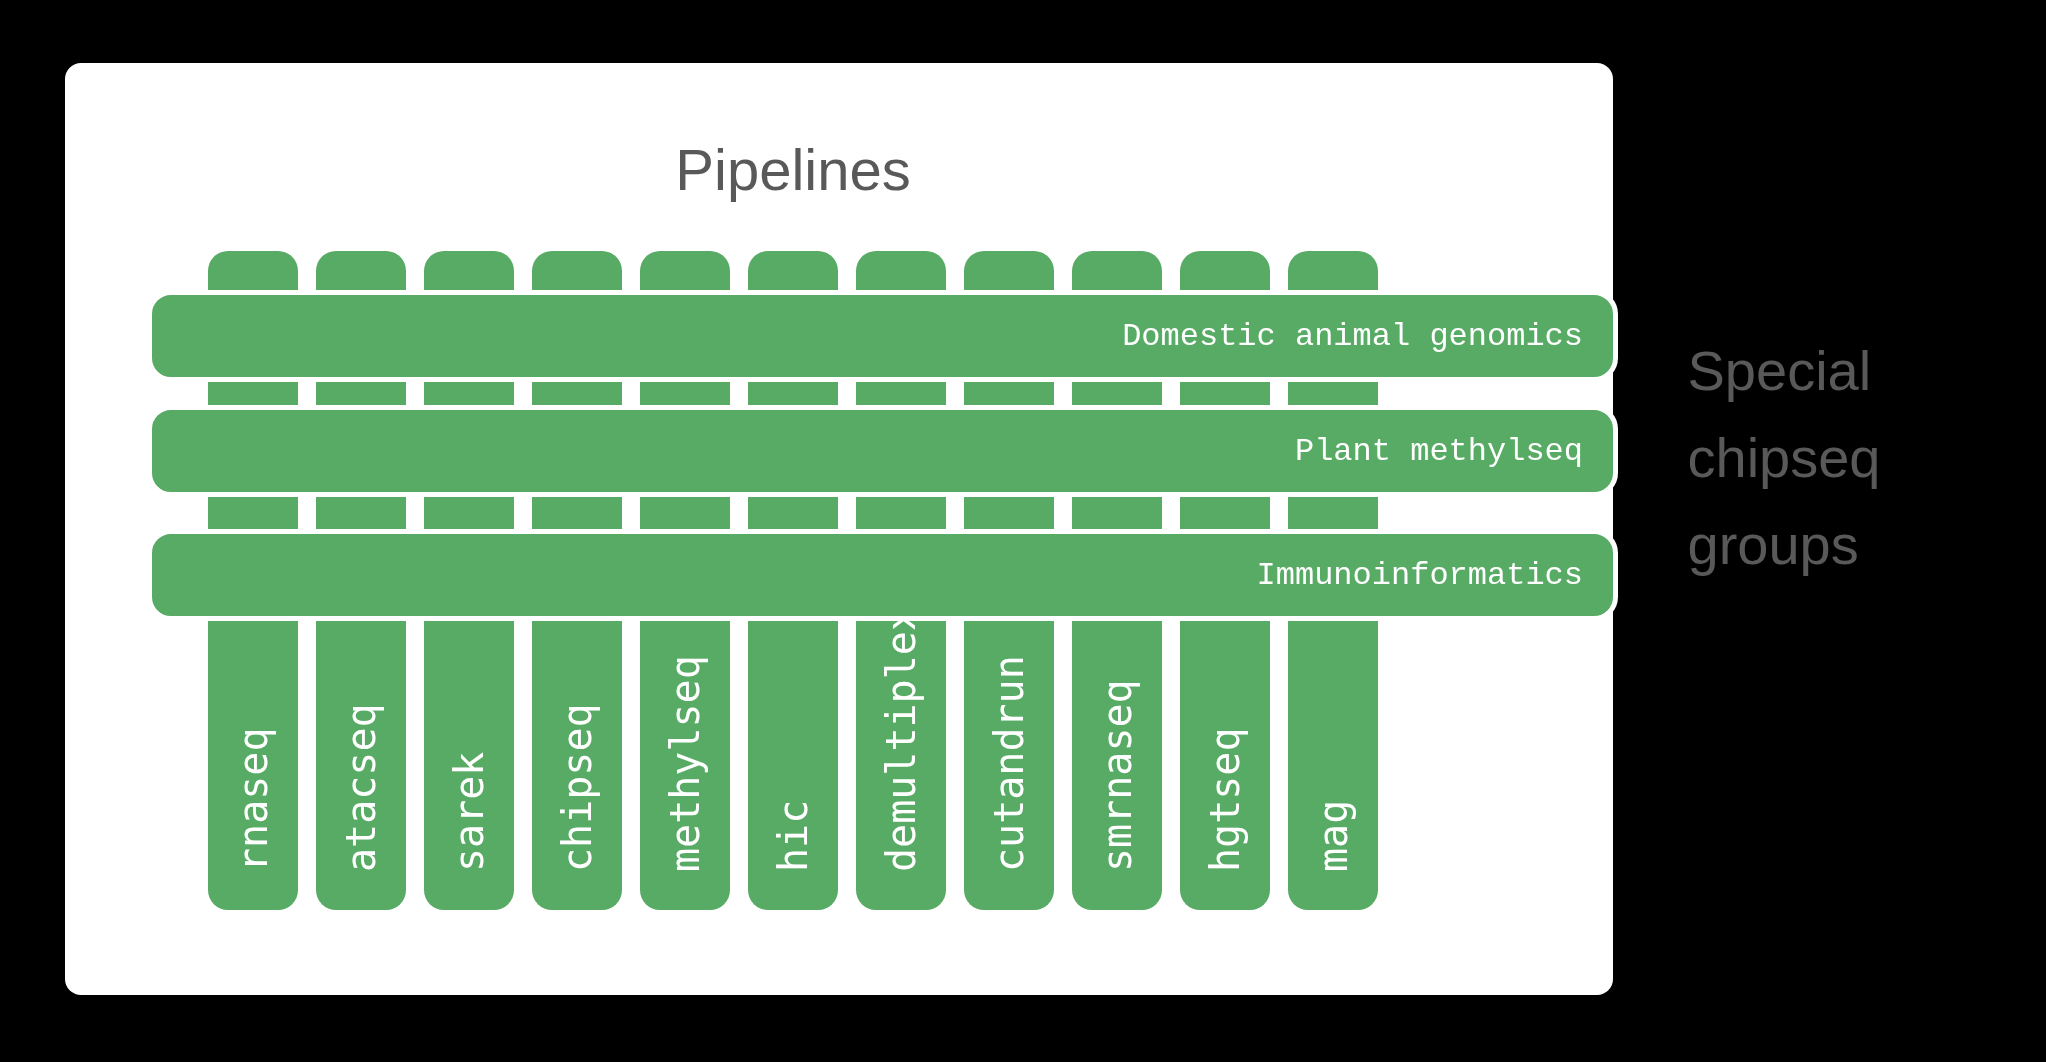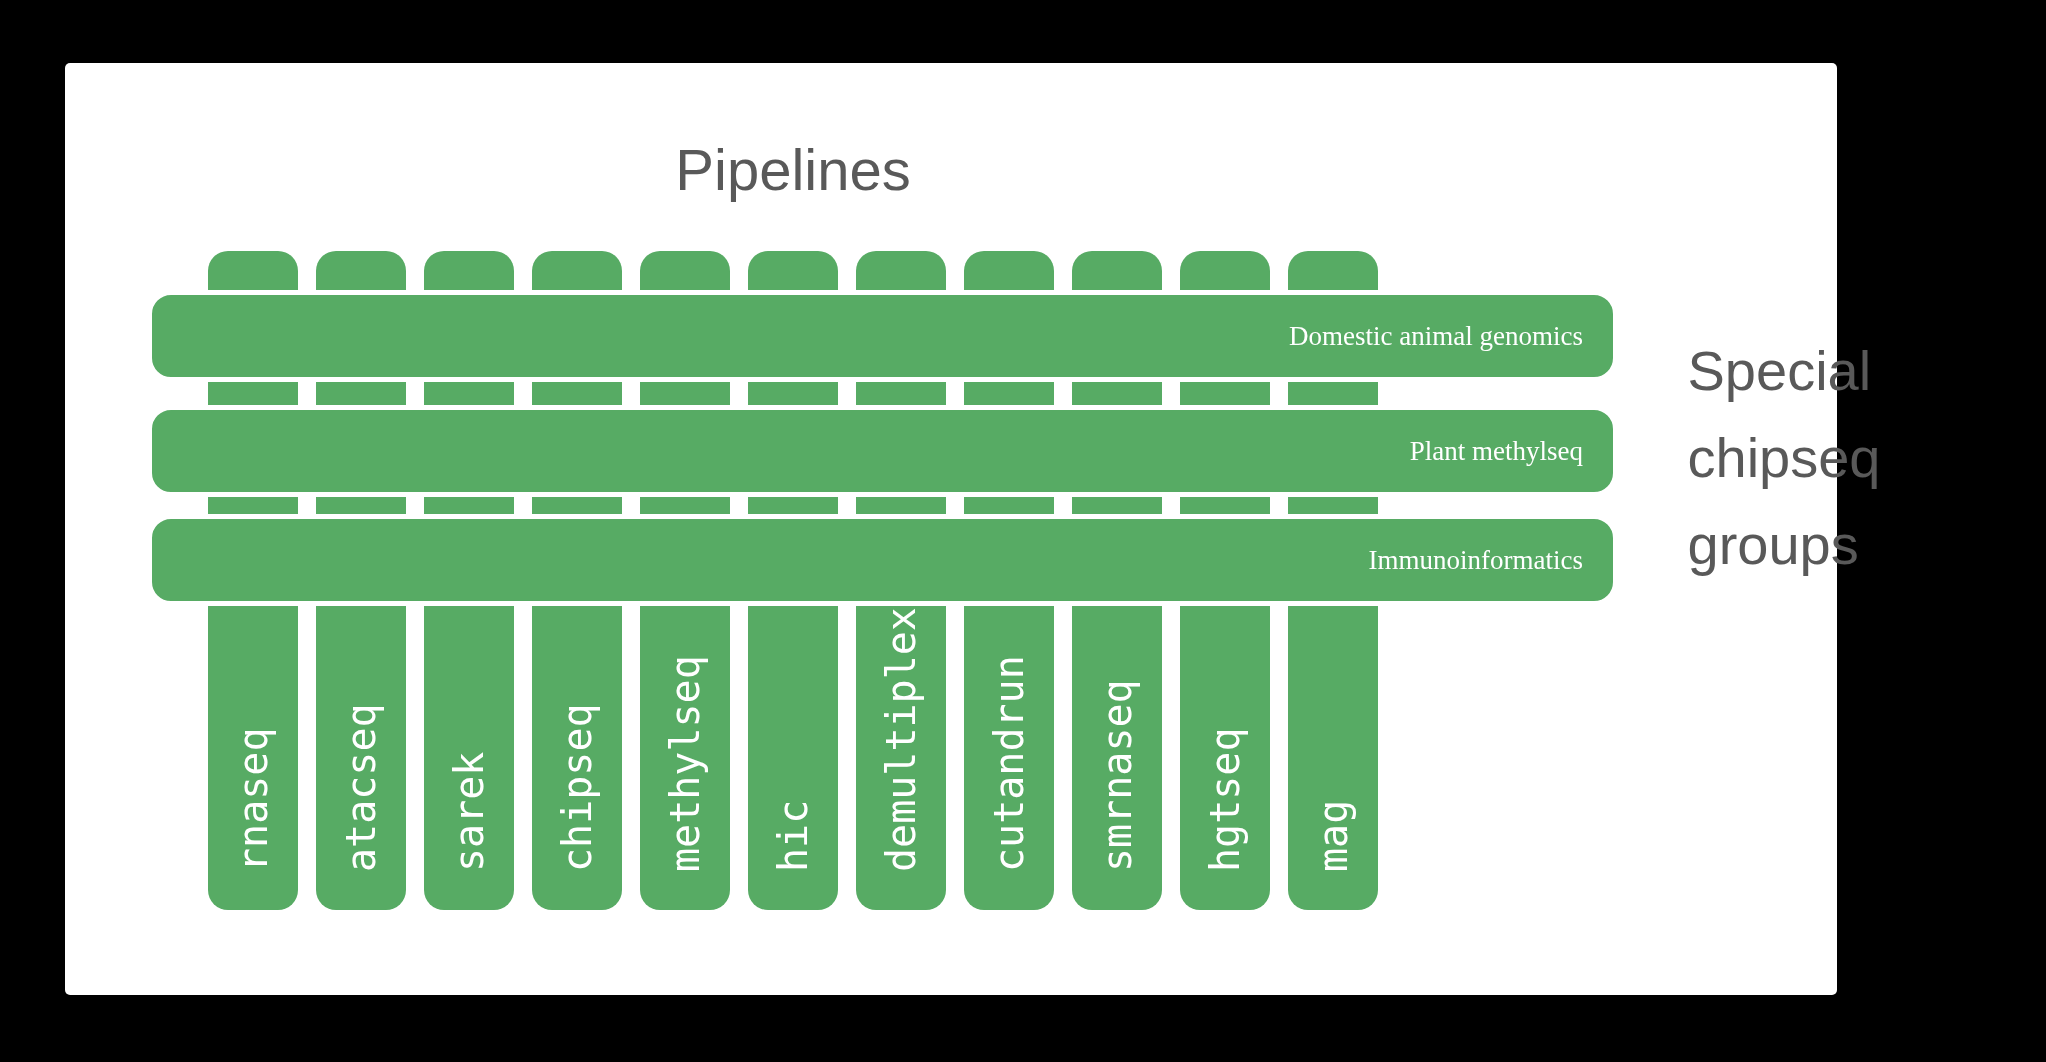--- a/index.html
+++ b/index.html
@@ -8,22 +8,22 @@
     --bar-text:#ffffff;
     --bg:#000000;
     --card:#ffffff;
   }
   html,body{margin:0;padding:0;background:var(--bg);}
   .canvas{
     position:relative;width:2046px;height:1062px;background:var(--bg);
     overflow:hidden;font-family:"Liberation Sans",sans-serif;
   }
   .card{
-    position:absolute;left:65px;top:63px;width:1772px;height:932px;
-    background:var(--card);border-radius:5px;
+    position:absolute;left:65px;top:63px;width:1548px;height:932px;
+    background:var(--card);border-radius:16px;
   }
   .title{
     position:absolute;left:728px;top:72px;transform:translateX(-50%);
     font-size:58px;line-height:1.2;color:var(--text-gray);white-space:nowrap;
   }
   .weave{position:absolute;left:0;top:0;width:100%;height:100%;}
   .col{
     position:absolute;top:188px;width:90px;height:659px;
     background:var(--green);border-radius:20px;z-index:1;
   }
@@ -34,22 +34,22 @@
     font-family:"DejaVu Sans Mono",monospace;
     font-size:40px;line-height:42px;color:var(--bar-text);white-space:nowrap;
   }
   .row{
     position:absolute;left:82px;width:1471px;height:92px;box-sizing:border-box;
     background:var(--green);border:5px solid var(--card);border-radius:24px;
     z-index:2;display:flex;align-items:center;justify-content:flex-end;
     padding-right:30px;
   }
   .rowlabel{
-    font-family:Liberation Serif, serif;
-    font-size:27px;color:var(--bar-text);white-space:nowrap;
+    font-family:Liberation Mono, monospace;
+    font-size:32px;color:var(--bar-text);white-space:nowrap;
   }
   .sig{
     position:absolute;left:1719px;top:264px;transform:translateX(-50%);
     text-align:left;font-size:56px;line-height:87px;
     color:var(--text-gray);white-space:nowrap;
   }
 </style>
 </head>
 <body>
 
@@ -104,21 +104,21 @@
 </div>
       <div id="rows">
   <div class="row" style="top: 227px;">
     <span class="rowlabel">Domestic animal genomics</span>
   </div>
 
   <div class="row" style="top: 342px;">
     <span class="rowlabel">Plant methylseq</span>
   </div>
 
-  <div class="row" style="top: 451px;">
+  <div class="row" style="top: 466px;">
     <span class="rowlabel">Immunoinformatics</span>
   </div>
 </div>
     </div>
     <div class="sig" id="sig">
         <div>Special</div>
         <div>chipseq</div>
         <div>groups</div>
       </div>
   </div>

